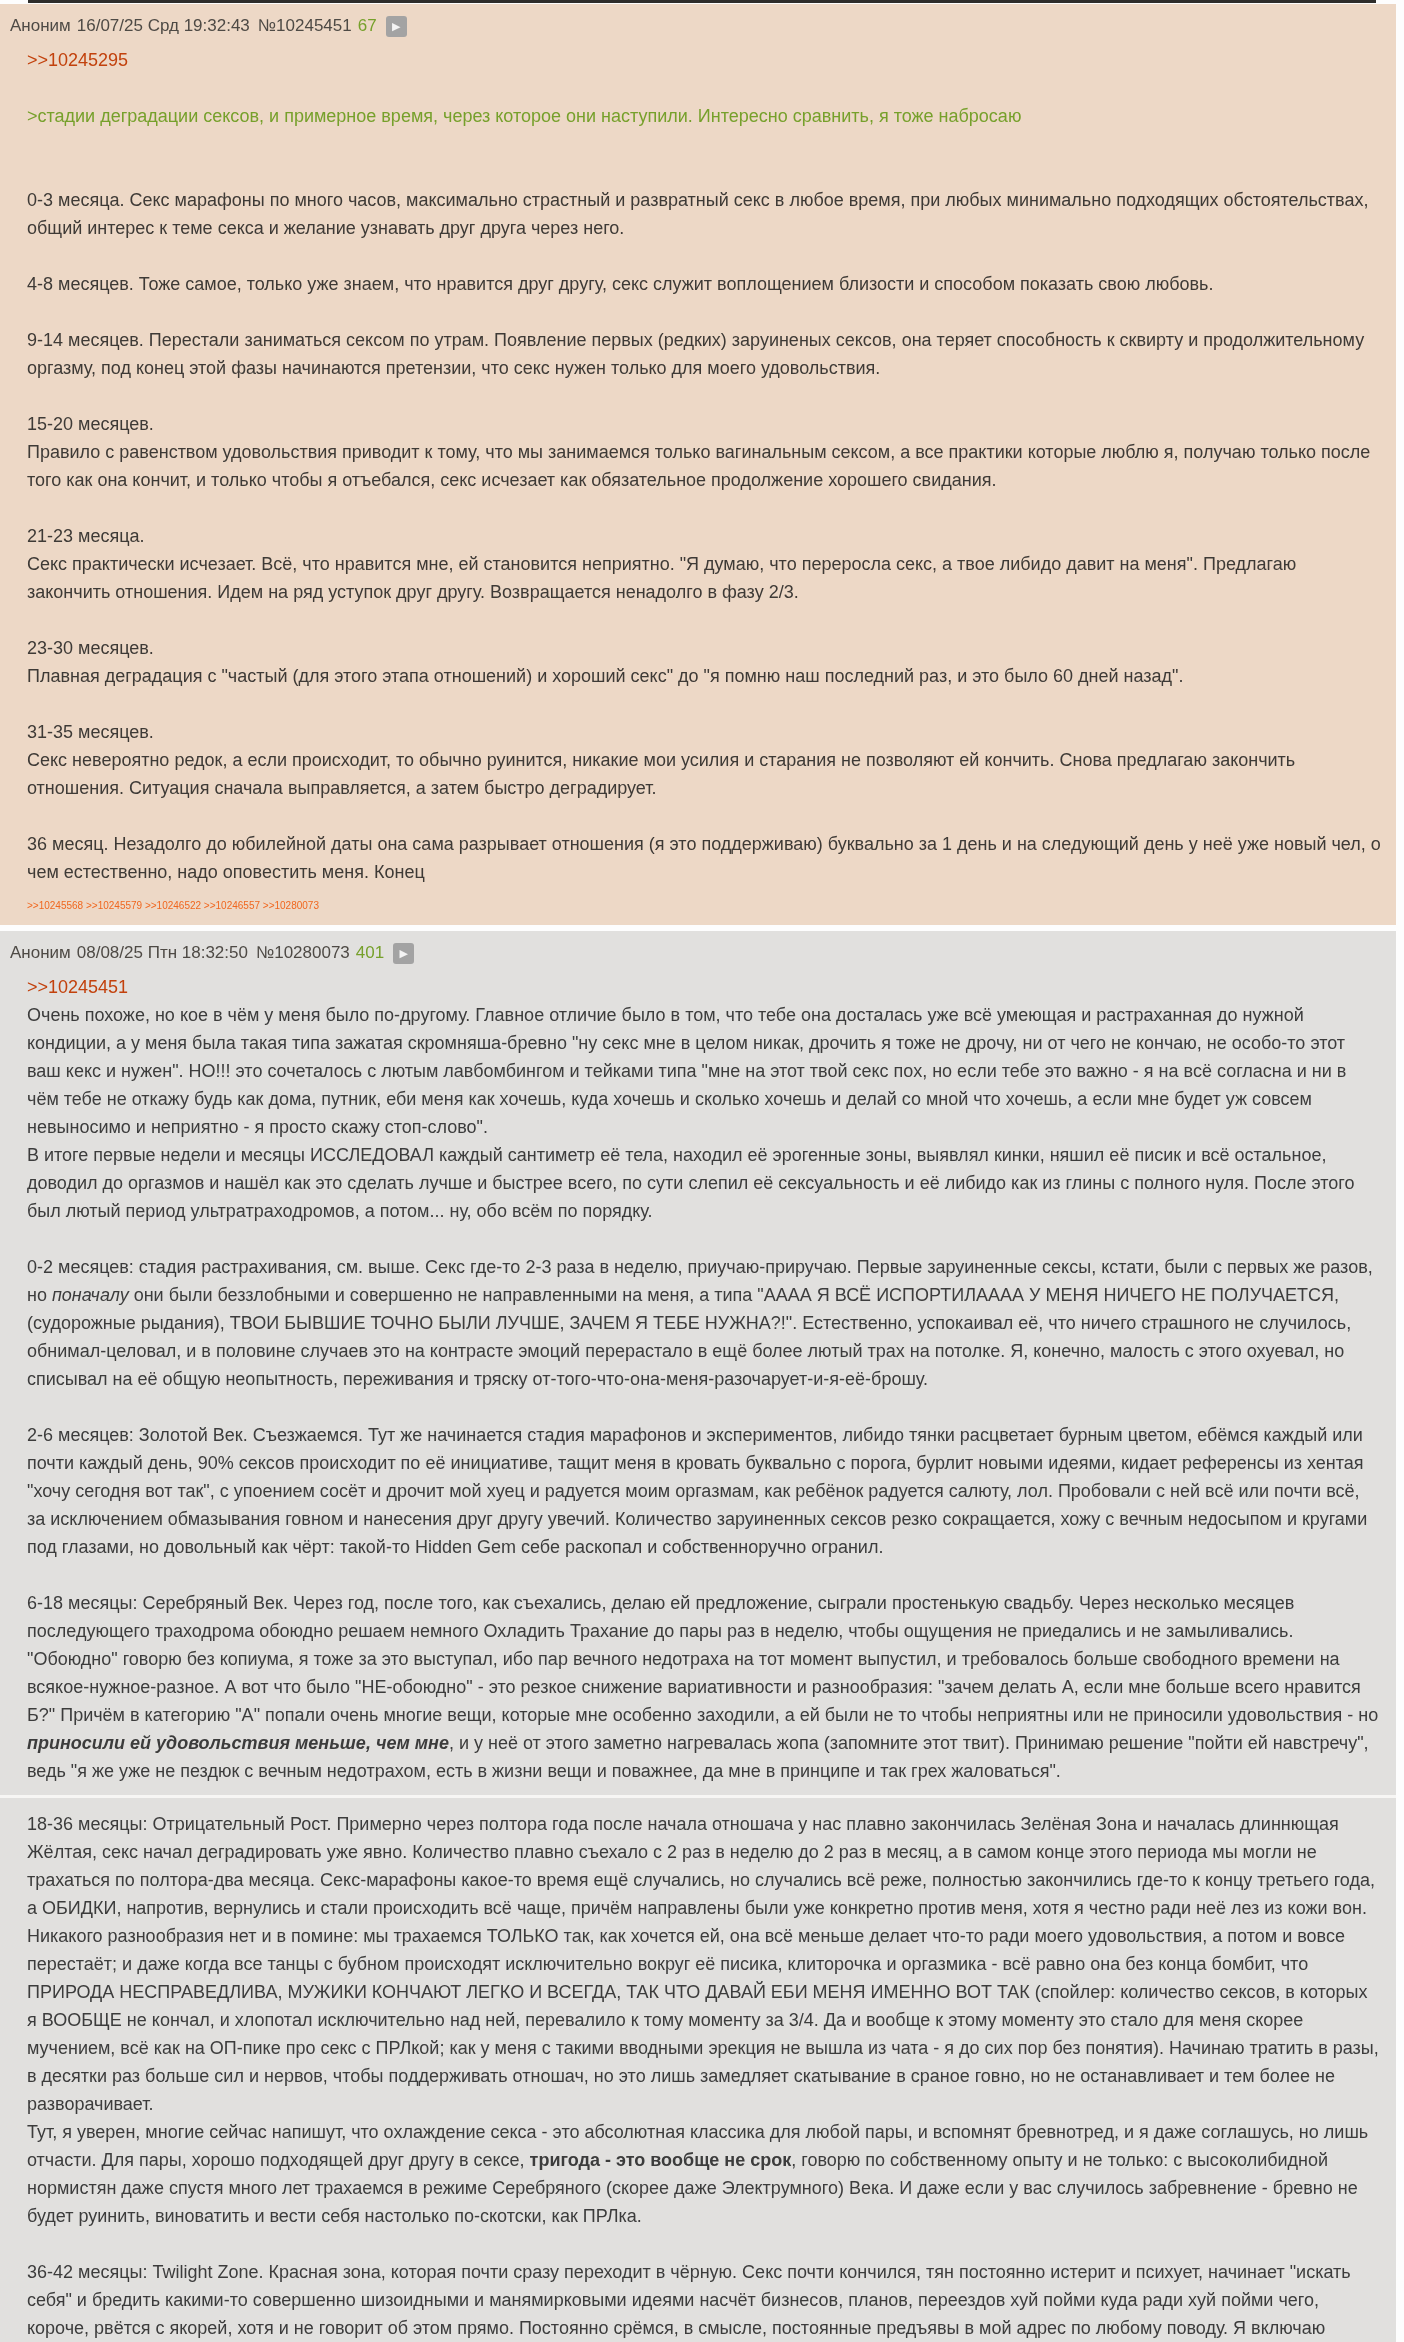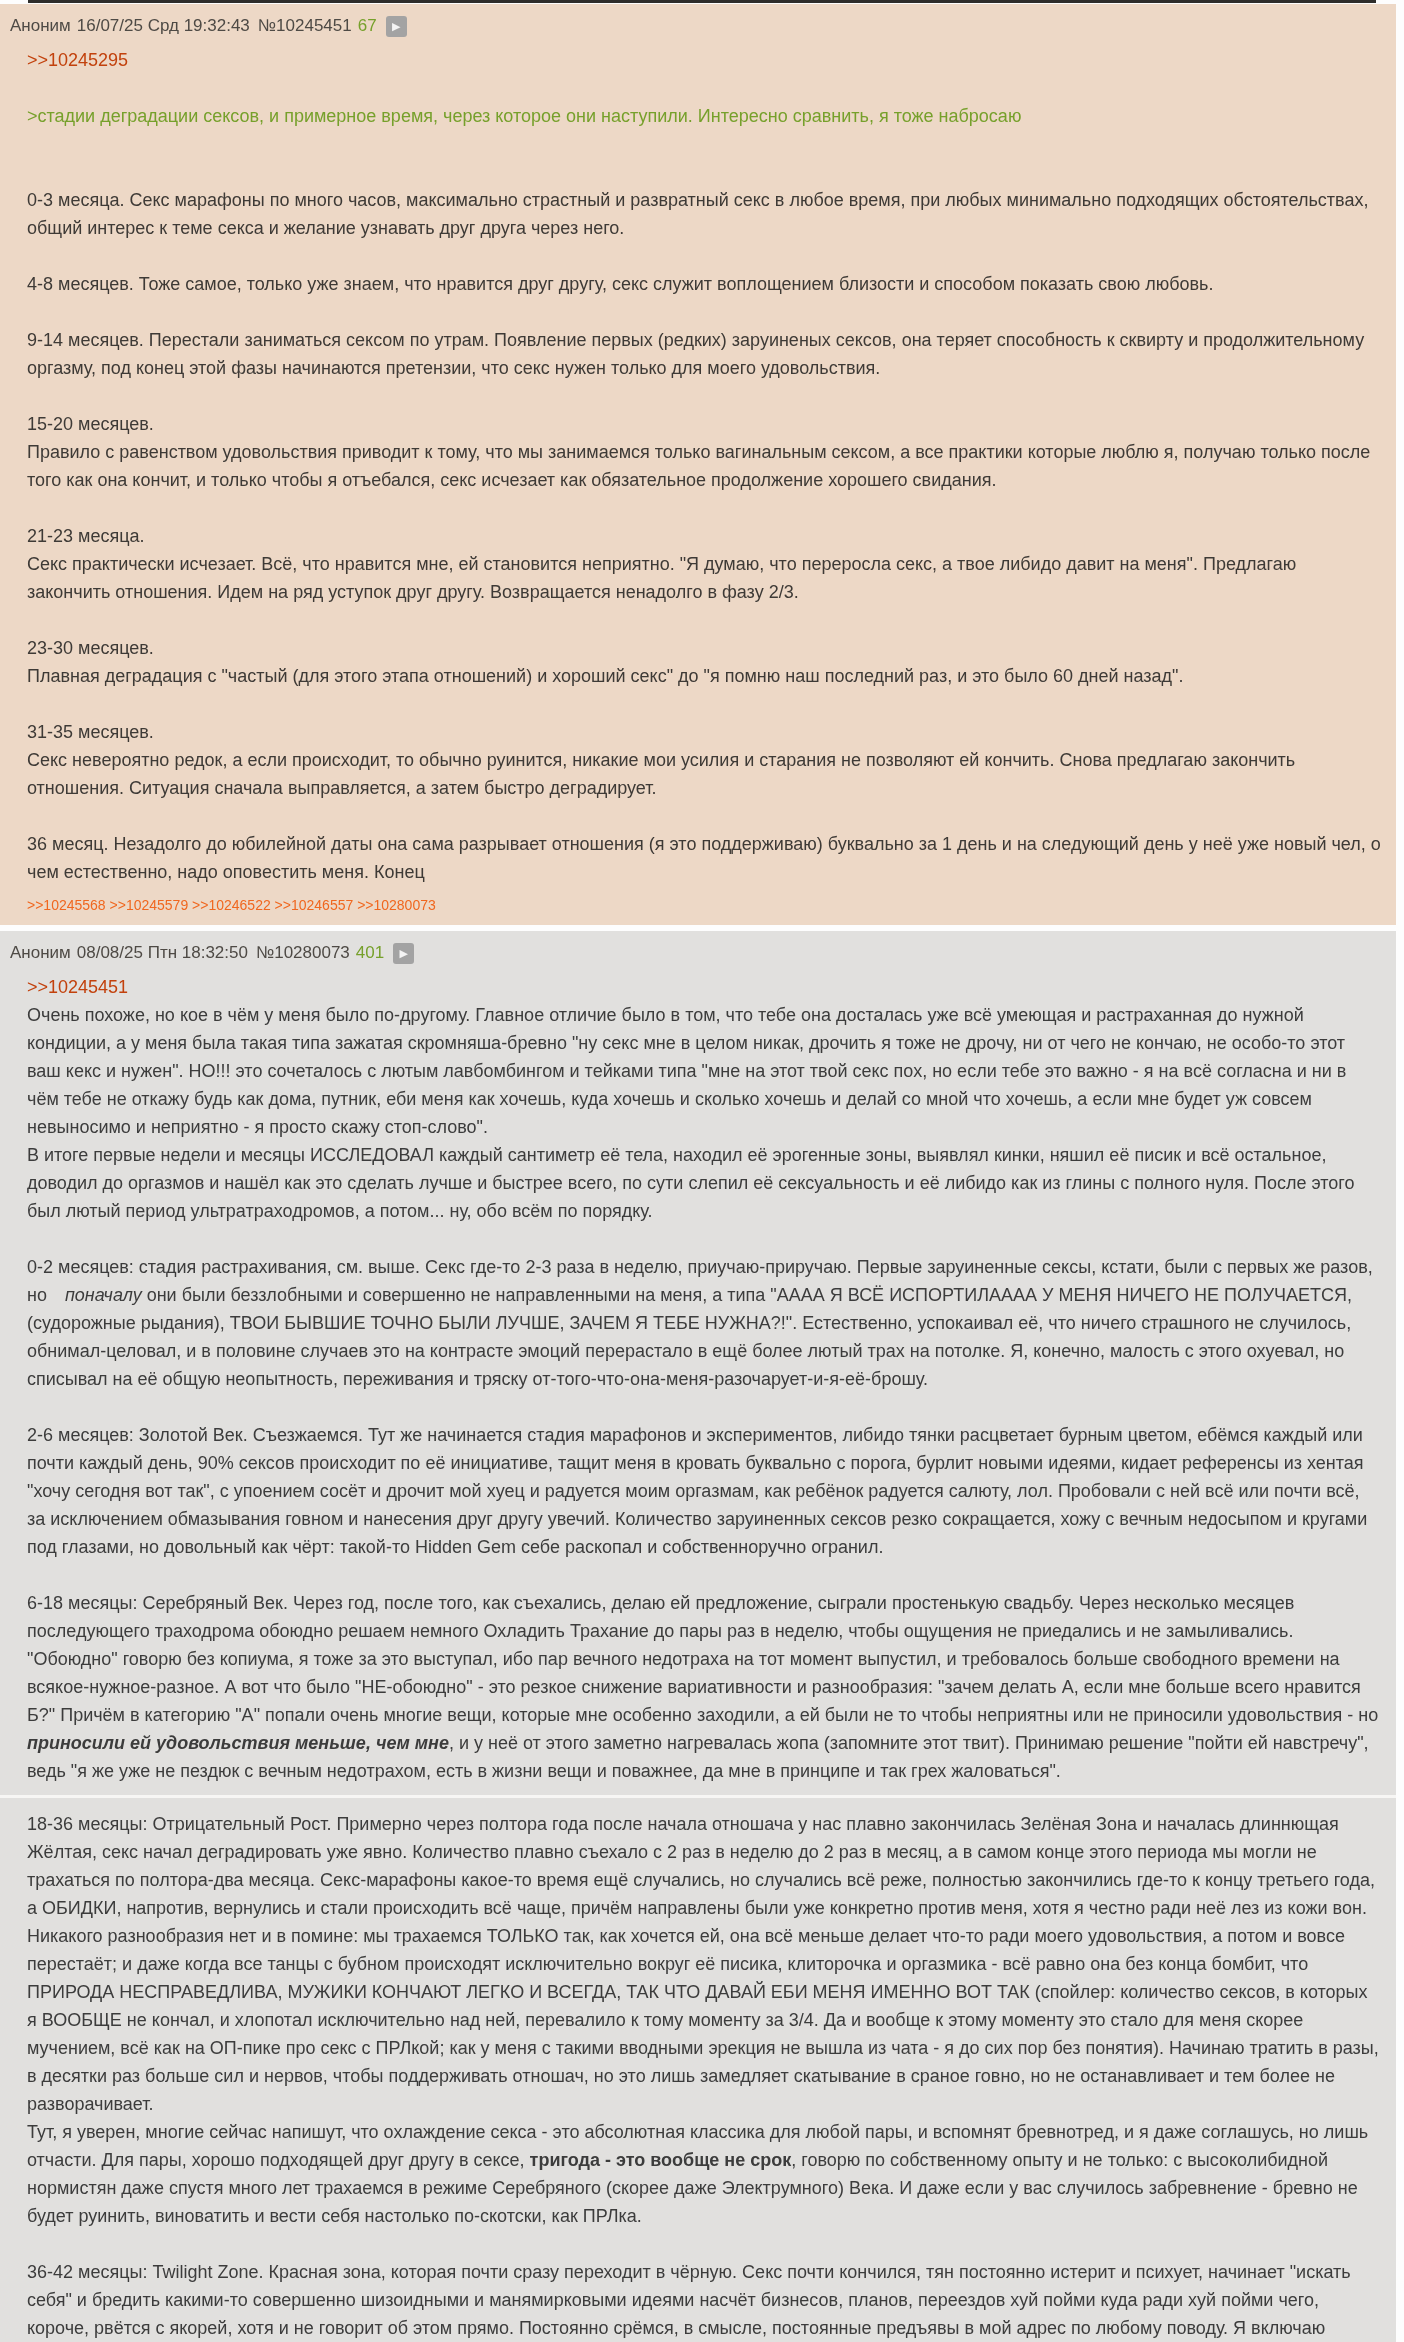--- a/index.html
+++ b/index.html
@@ -32,27 +32,27 @@
   }
   .post-body {
     padding-left:17px;
     font-size:18px; line-height:28px; color:#3e3a36;
     white-space:pre-wrap; word-wrap:break-word;
   }
   .post-2 .post-body { color:#3c3c3c; }
   .seg-t { }
   .seg-link { color:#c2410c; cursor:pointer; }
   .seg-quote { color:#76a02b;margin-top:27px; }
-  .seg-i { font-style:italic;margin-left:13px; }
+  .seg-i { font-style:italic; }
   .seg-b { font-weight:bold; }
   .seg-bi { font-weight:bold; font-style:italic; }
   .seam { height:3px; background:#f7f6f4; margin:10px 0 12px -10px; width:calc(100% + 24px); }
   .post-footer {
     padding-left:17px; margin-top:10px;
-    font-size:14px; line-height:19px;
+    font-size:10px; line-height:19px;
     white-space:pre-wrap;
   }
   .post-footer .seg-link { color:#f0671f; }
 </style>
 </head>
 <body>
 
 <div class="top-rule"></div>
 
 <div class="thread">

